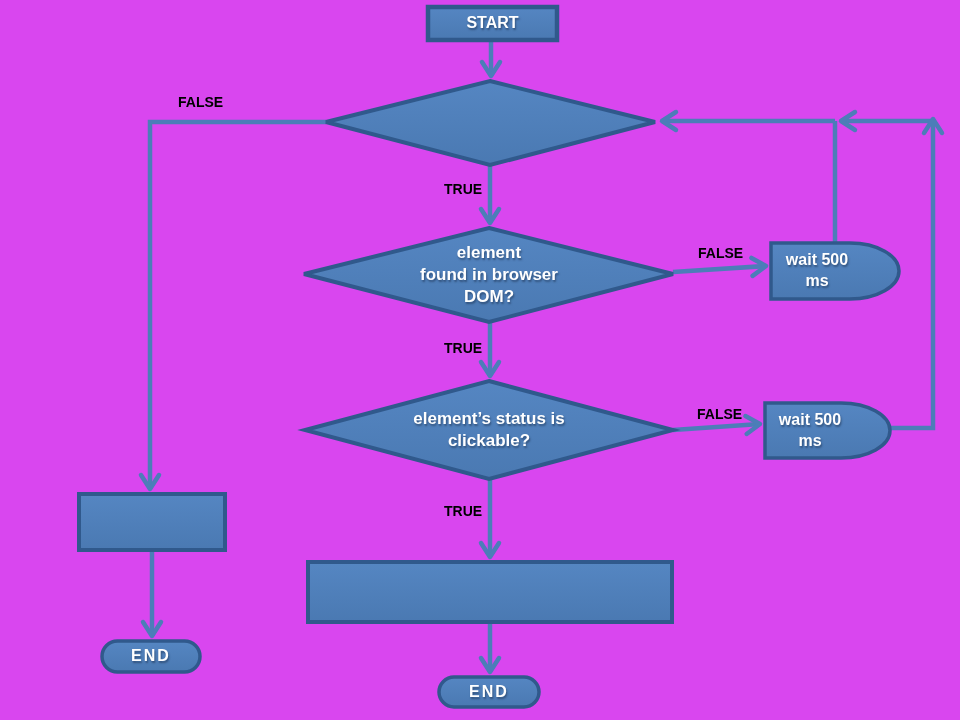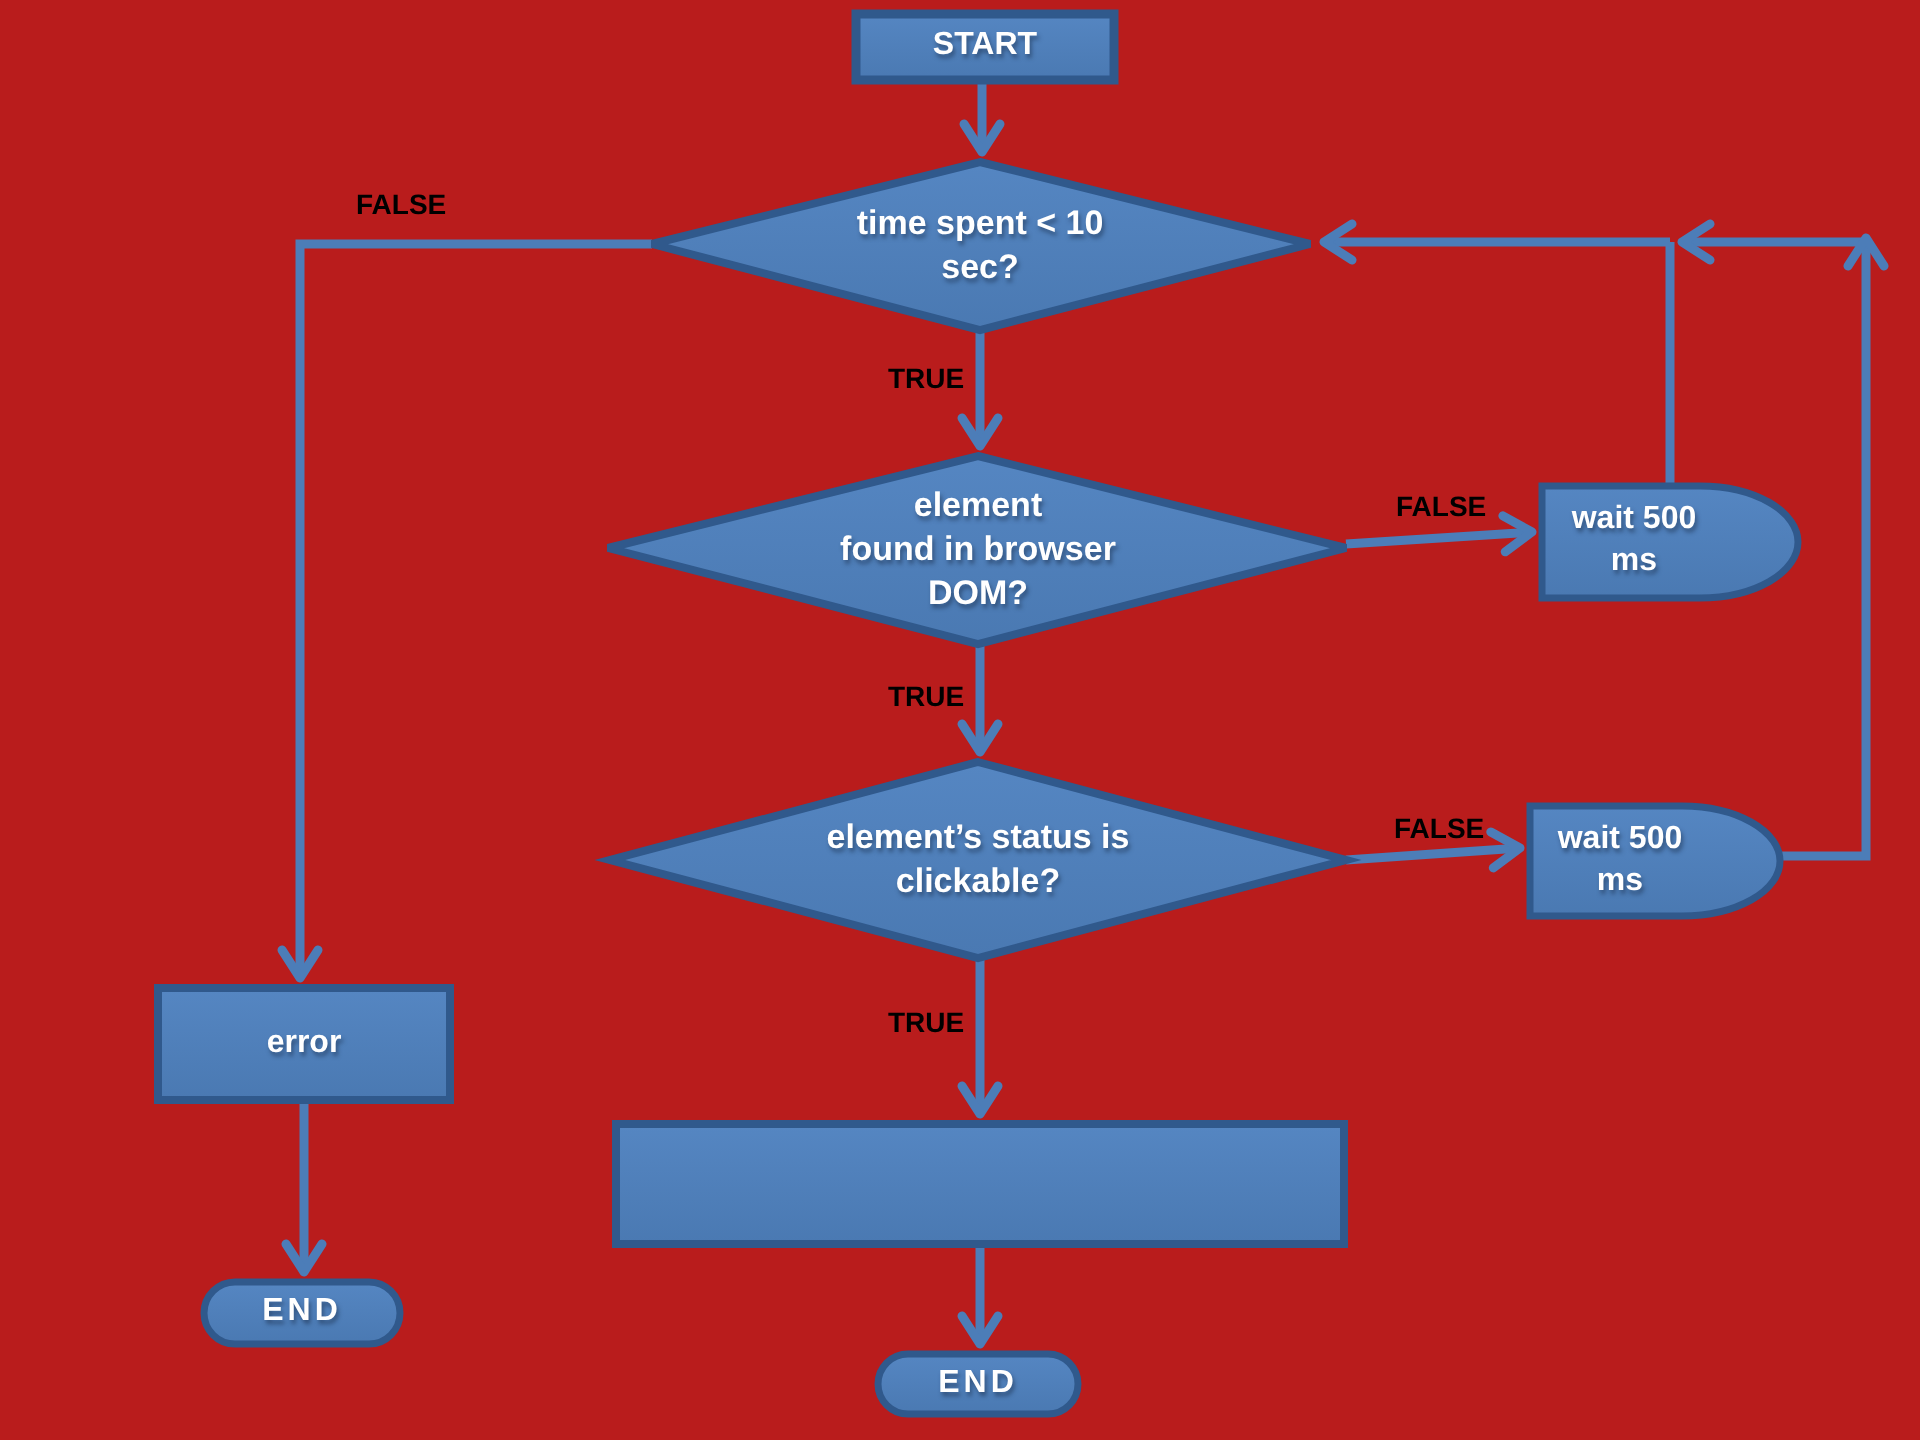--- a/index.html
+++ b/index.html
@@ -1,17 +1,17 @@
 <!DOCTYPE html>
 <html><head>
 <meta charset="utf-8">
 <style>
   html,body{margin:0;padding:0;background:#ffffff;}
   body{width:960px;height:720px;font-family:"Liberation Sans",sans-serif;}
-  #canvas{position:relative;width:960px;height:720px;overflow:hidden;background:#b91c1c;}
+  #canvas{position:relative;width:960px;height:720px;overflow:hidden;background:#d946ef;}
   #wires{position:absolute;left:0;top:0;}
   .lbl{
     position:absolute;display:flex;align-items:center;justify-content:center;
     text-align:center;color:#ffffff;font-weight:bold;white-space:pre-line;
     line-height:1.3;text-shadow:1px 2px 2px rgba(25,45,75,.55);
     pointer-events:none;
   }
   .lbl.sm{font-size:16px;}
   .lbl.md{font-size:17px;}
   .edge-lbl{
@@ -73,37 +73,34 @@
       <path stroke-width="3.5" d="M765,403 L841,403 A49,27.5 0 0 1 841,458 L765,458 Z"></path>
       <rect x="79" y="494" width="146" height="56" stroke-width="4"></rect>
       <rect x="102" y="641" width="98" height="31" rx="15.5" stroke-width="3.5"></rect>
       <rect x="308" y="562" width="364" height="60" stroke-width="4"></rect>
       <rect x="439" y="677" width="100" height="30" rx="15" stroke-width="3.5"></rect>
     </g>
   </svg>
 
   <div class="lbl sm" style="left:428px;top:7px;width:129px;height:33px;">START</div>
 
-  <div class="lbl md" style="left:360px;top:81px;width:260px;height:84px;">time spent &lt; 10
-sec?</div>
 
   <div class="lbl md" style="left:359px;top:381px;width:260px;height:98px;">element’s status is
 clickable?</div>
 
   <div class="lbl md" style="left:359px;top:228px;width:260px;height:94px;">element
 found in browser
 DOM?</div>
 
   <div class="lbl sm" style="left:771px;top:243px;width:92px;height:56px;">wait 500
 ms</div>
 
   <div class="lbl sm" style="left:765px;top:403px;width:90px;height:55px;">wait 500
 ms</div>
 
-  <div class="lbl sm" style="left:79px;top:494px;width:146px;height:56px;">error</div>
 
   <div class="lbl sm" style="left:102px;top:641px;width:98px;height:31px;letter-spacing:2px;">END</div>
 
 
   <div class="lbl sm" style="left:439px;top:677px;width:100px;height:30px;letter-spacing:2px;">END</div>
 
   <div class="edge-lbl" style="left:178px;top:94px;">FALSE</div>
 
   <div class="edge-lbl" style="left:444px;top:181px;">TRUE</div>
 

